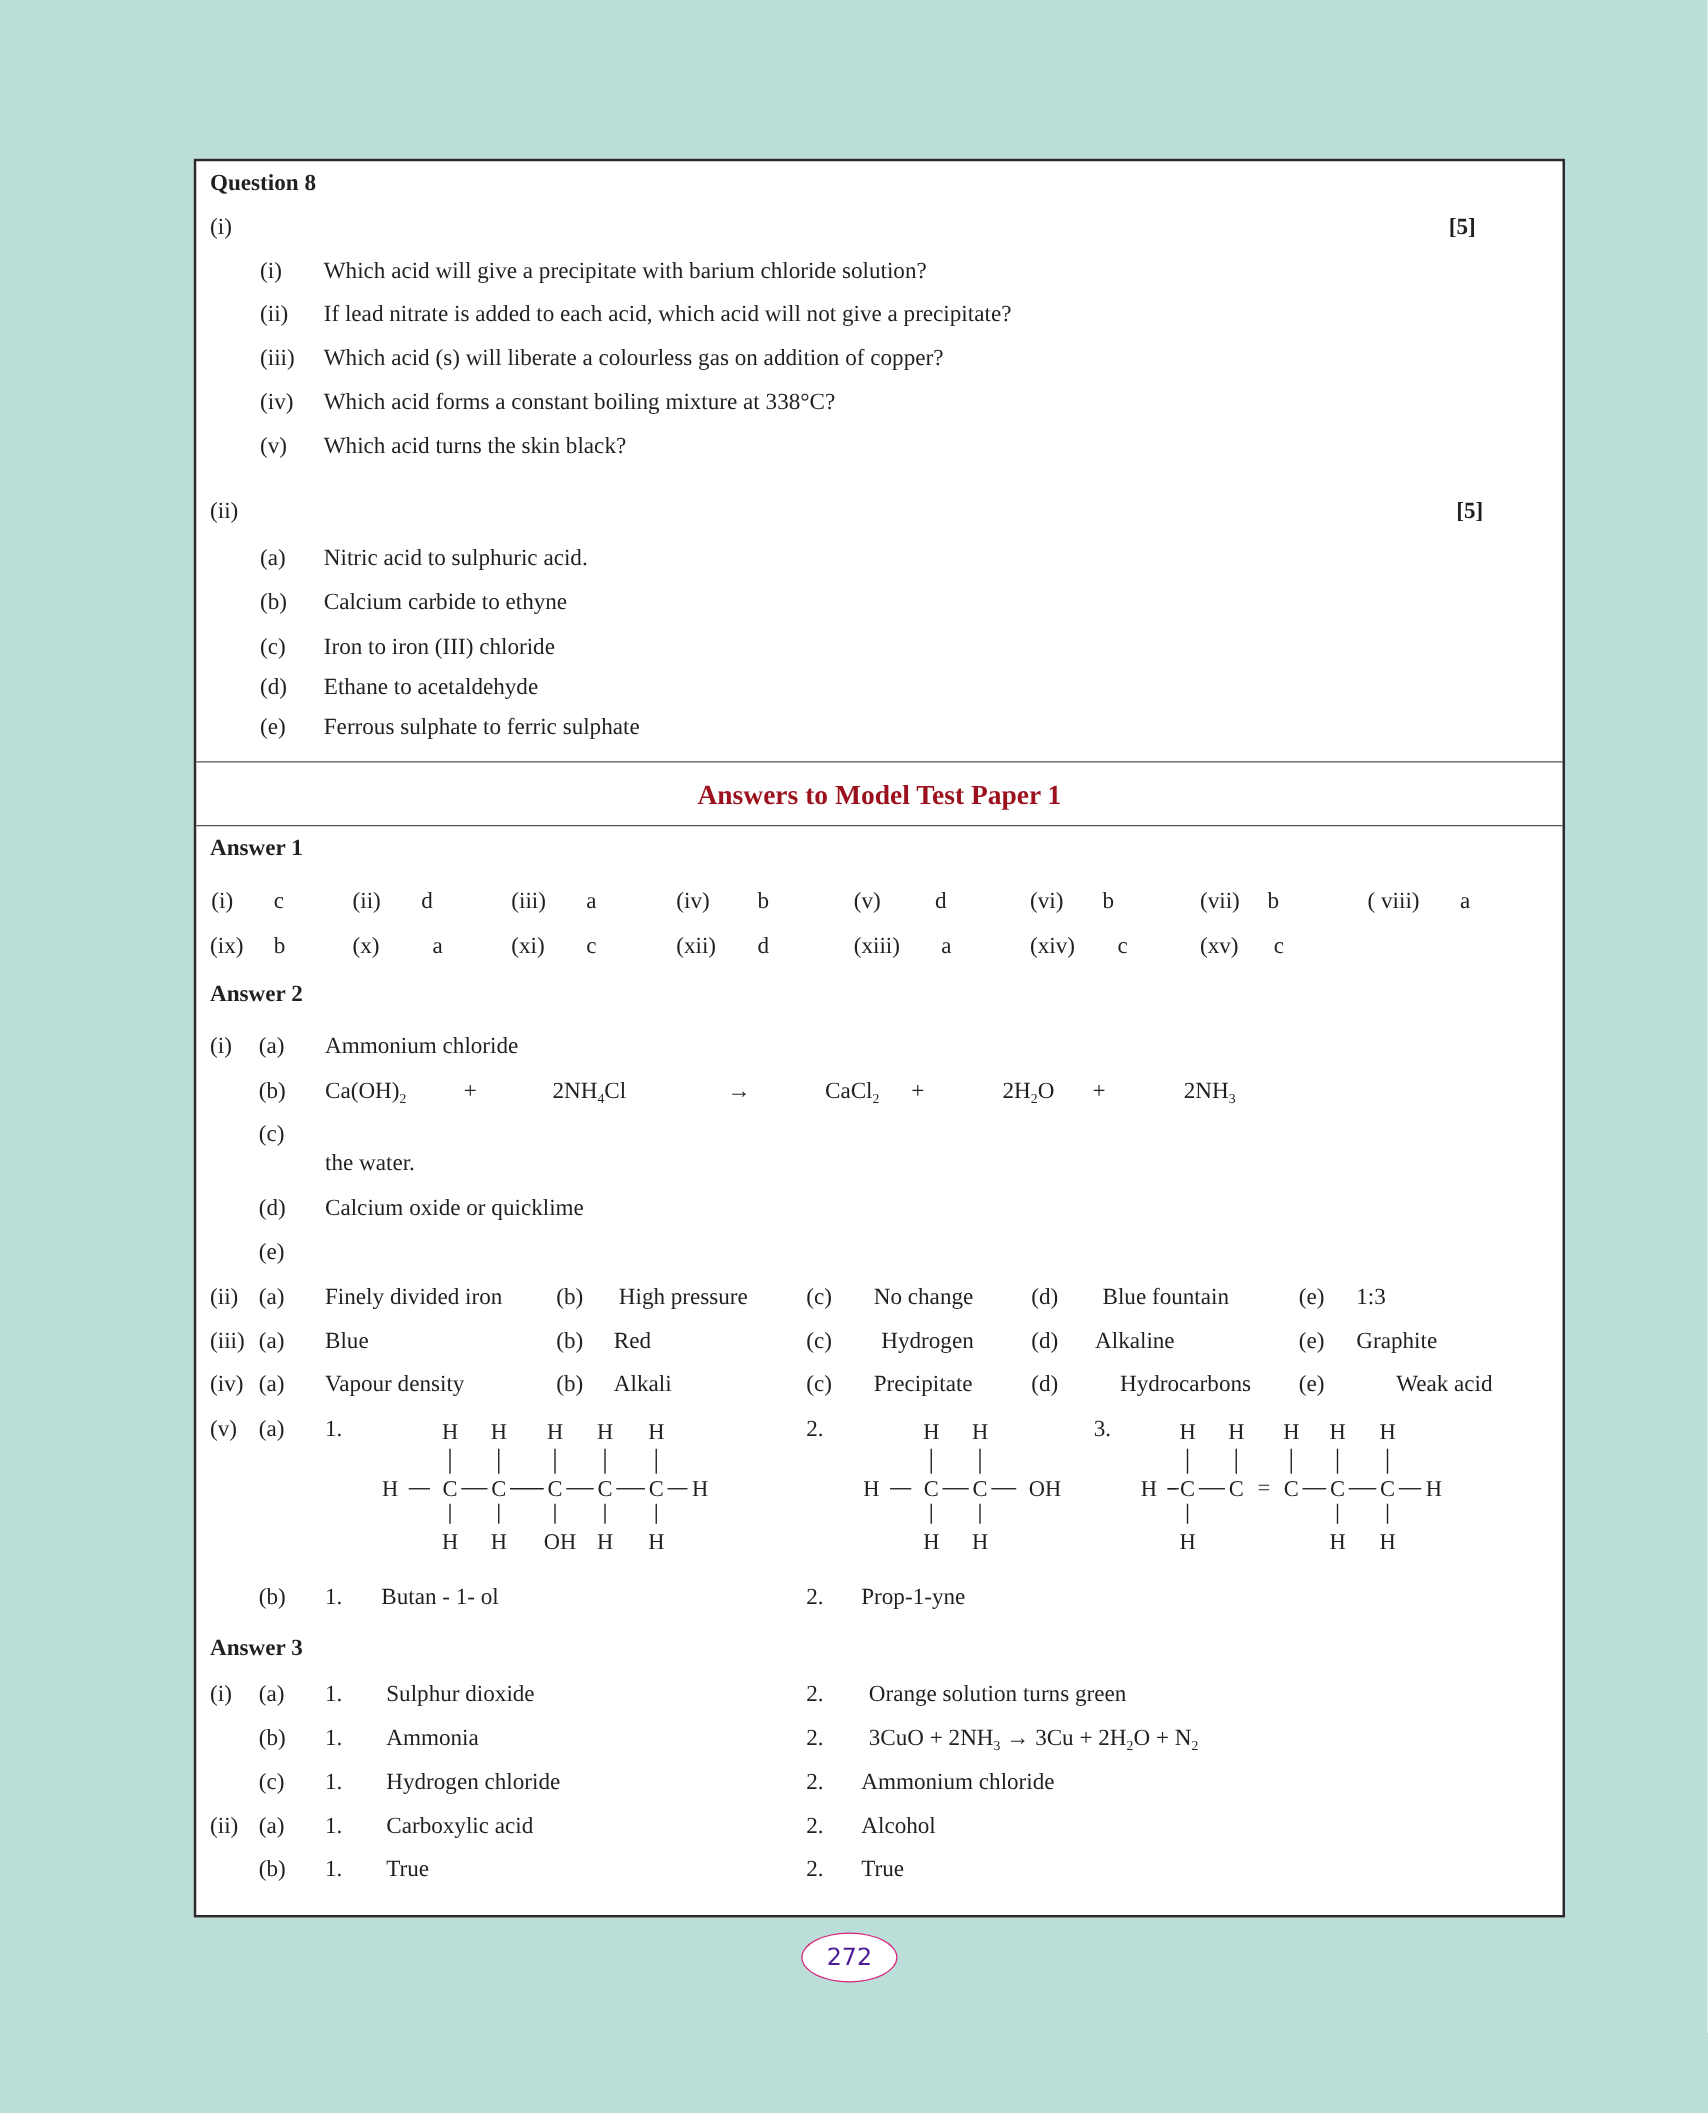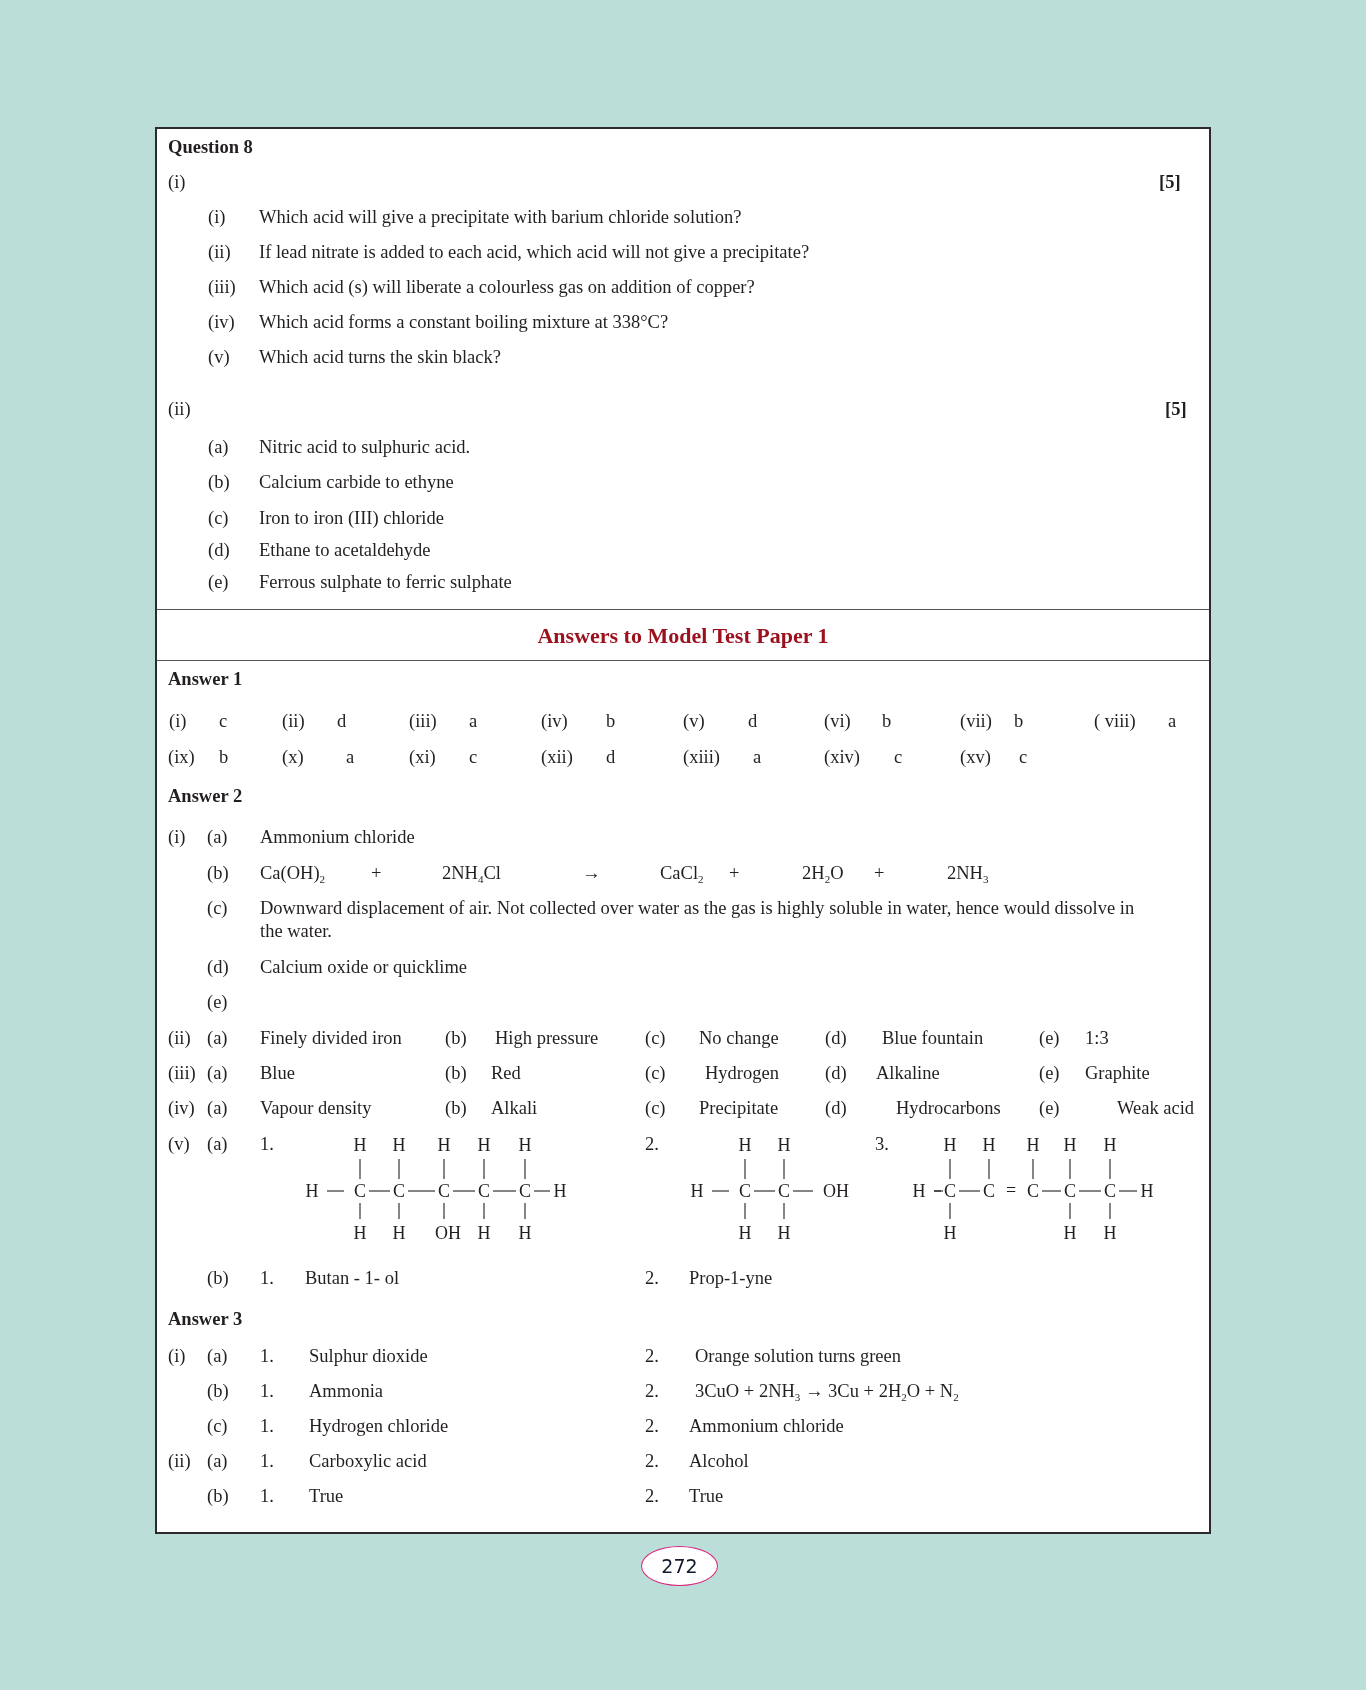--- a/index.html
+++ b/index.html
@@ -2,32 +2,32 @@
 <html><head>
 <meta charset="utf-8">
 <style>
   html, body { margin: 0; padding: 0; }
   body {
     width: 1366px; height: 1690px; background: #bcded8; position: relative;
     font-family: "Liberation Serif", "DejaVu Serif", serif; color: #231f20; overflow: hidden;
   }
   .box {
     position: absolute; left: 155px; top: 127px; width: 1052px; height: 1403px;
-    background: #fff; border: 2px solid #2b2b2b; box-sizing: content-box;
+    background: #fff; border: 2px solid #2b2b2b; box-sizing: content-box; padding-left: 41px;
   }
   .t { position: absolute; font-size: 18.5px; white-space: nowrap; line-height: 1; }
   .b { font-weight: bold; }
   sub { font-size: 11px; vertical-align: -4px; line-height: 0; }
   .hr { position: absolute; left: 0; width: 100%; height: 0; border-top: 1.5px solid #555; }
   .title { position: absolute; left: 0; width: 100%; text-align: center; color: #9b111e;
            font-weight: bold; font-size: 22px; line-height: 1; }
   .pagenum { position: absolute; left: 641px; top: 1546px; width: 75px; height: 38px;
      border: 1.5px solid #d6267e; border-radius: 50%; background: #fff;
      display: flex; align-items: center; justify-content: center;
-     font-family: "DejaVu Sans", sans-serif; font-size: 19px; color: #0f172a; }
+     font-family: "DejaVu Sans", sans-serif; font-size: 19px; color: #4c1d95; }
   .struct { position: absolute; }
   .struct svg { overflow: visible; }
   .struct text { font-family: "Liberation Serif", "DejaVu Serif", serif; font-size: 18px; fill: #231f20; }
   .struct line { stroke: #231f20; stroke-width: 1.1; }
 </style>
 </head>
 <body>
 
 <div class="box">
 
@@ -116,21 +116,20 @@
       <div class="t" style="left:285px;top:735px;"><span>2NH</span><sub>4</sub><span>Cl</span></div>
       <div class="t" style="left:425px;top:735px;"><span>→</span></div>
       <div class="t" style="left:503px;top:735px;"><span>CaCl</span><sub>2</sub></div>
       <div class="t" style="left:572px;top:735px;"><span>+</span></div>
       <div class="t" style="left:645px;top:735px;"><span>2H</span><sub>2</sub><span>O</span></div>
       <div class="t" style="left:717px;top:735px;"><span>+</span></div>
       <div class="t" style="left:790px;top:735px;"><span>2NH</span><sub>3</sub></div>
     </div>
 
   <div class="t" style="left:50px;top:770px;">(c)</div>
-  <div class="t" style="left:103px;top:770px;">Downward displacement of air. Not collected over water as the gas is highly soluble in water, hence would dissolve in</div>
   <div class="t" style="left:103px;top:793px;">the water.</div>
 
   <div class="t" style="left:50px;top:829px;">(d)</div>
   <div class="t" style="left:103px;top:829px;">Calcium oxide or quicklime</div>
 
   <div class="t" style="left:50px;top:864px;">(e)</div>
 
   <div id="a2-grid">
       <div class="t" style="left:11px;top:900px;">(ii)</div>
       <div class="t" style="left:50px;top:900px;">(a)</div>

